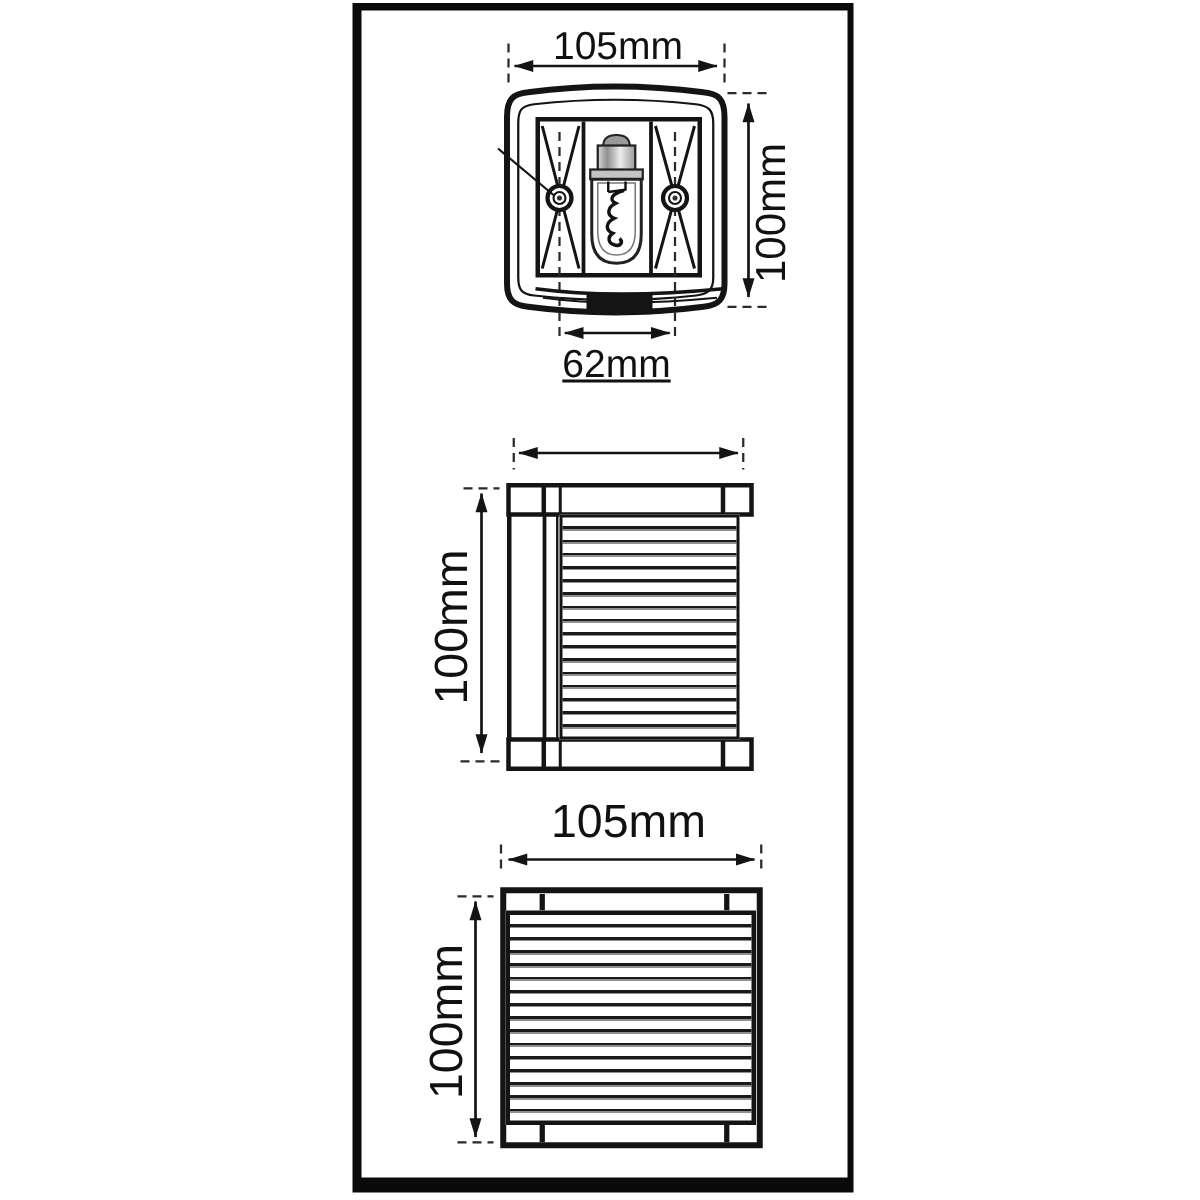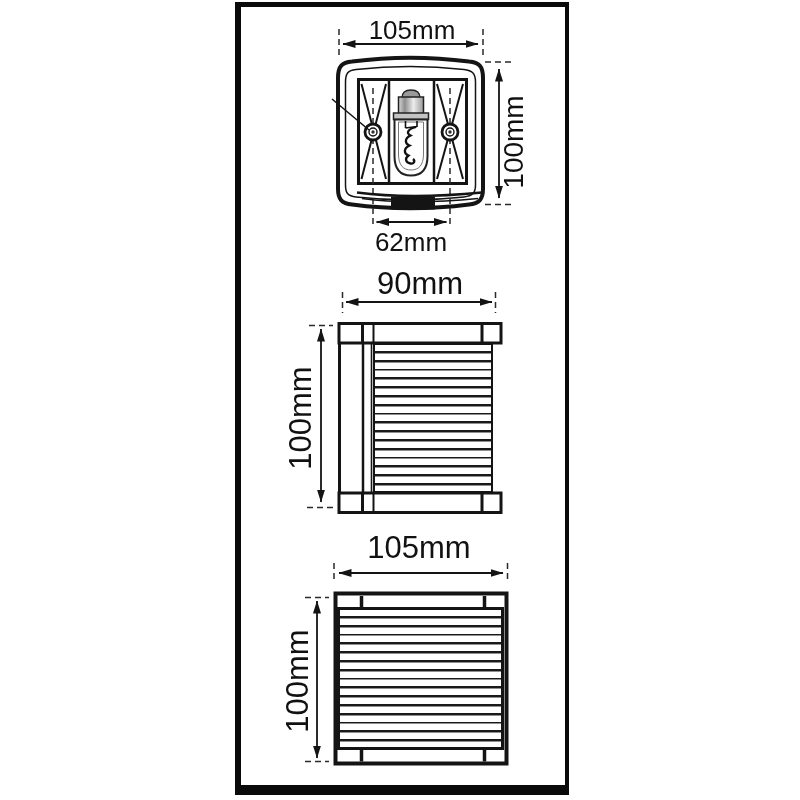--- a/index.html
+++ b/index.html
@@ -132,23 +132,22 @@
   </svg>
 
   <div class="louver louver-mid"></div>
   <div class="louver louver-bot"></div>
 
   <div class="lbl lbl-sm" style="left:340px;top:16px;width:140px;">105mm</div>
 
 
   <div class="lbl lbl-md vlabel" style="left:457px;top:127px;">100mm</div>
 
-  <div class="lbl lbl-sm" style="left:339px;top:228px;width:140px;">62mm</div>
+  <div class="lbl lbl-sm" style="left:339px;top:228px;width:140px;text-decoration:underline;">62mm</div>
 
-  <div class="lbl lbl-lg" style="left:348px;top:267px;width:140px;">90mm</div>
 
   <div class="lbl lbl-lg vlabel" style="left:244px;top:403px;">100mm</div>
 
   <div class="lbl lbl-lg" style="left:347px;top:531px;width:140px;">105mm</div>
 
   <div class="lbl lbl-lg vlabel" style="left:241px;top:666px;">100mm</div>
 
 </div>
 
 </body></html>

